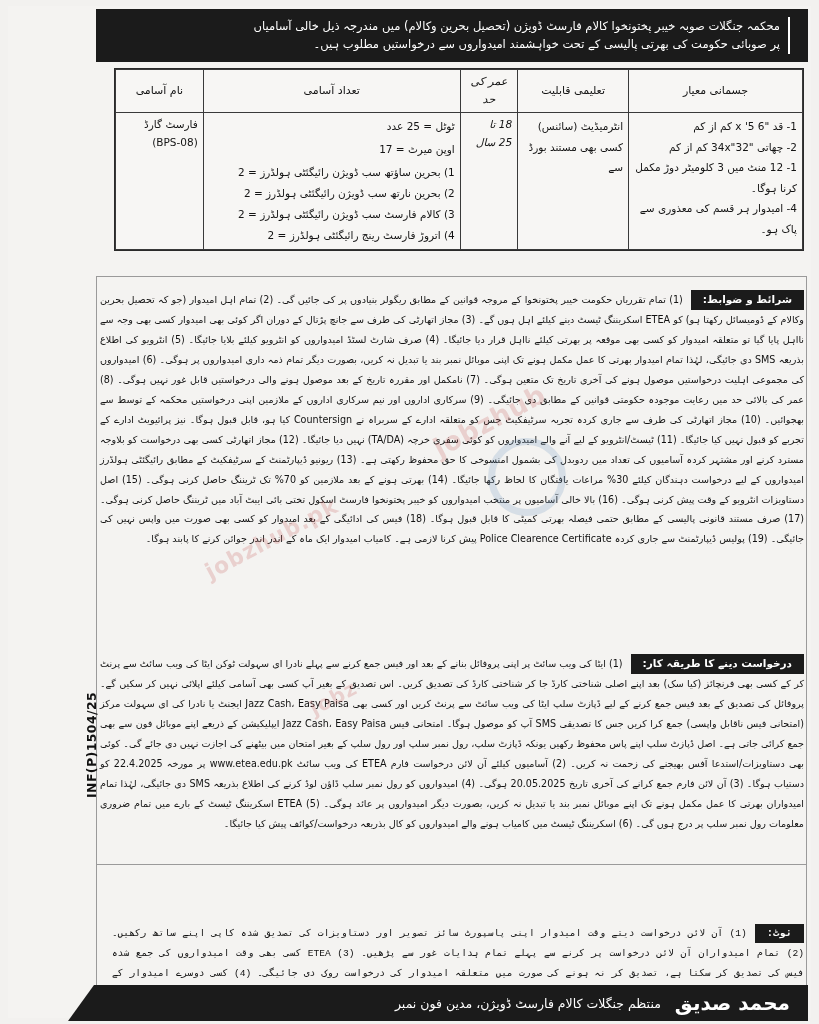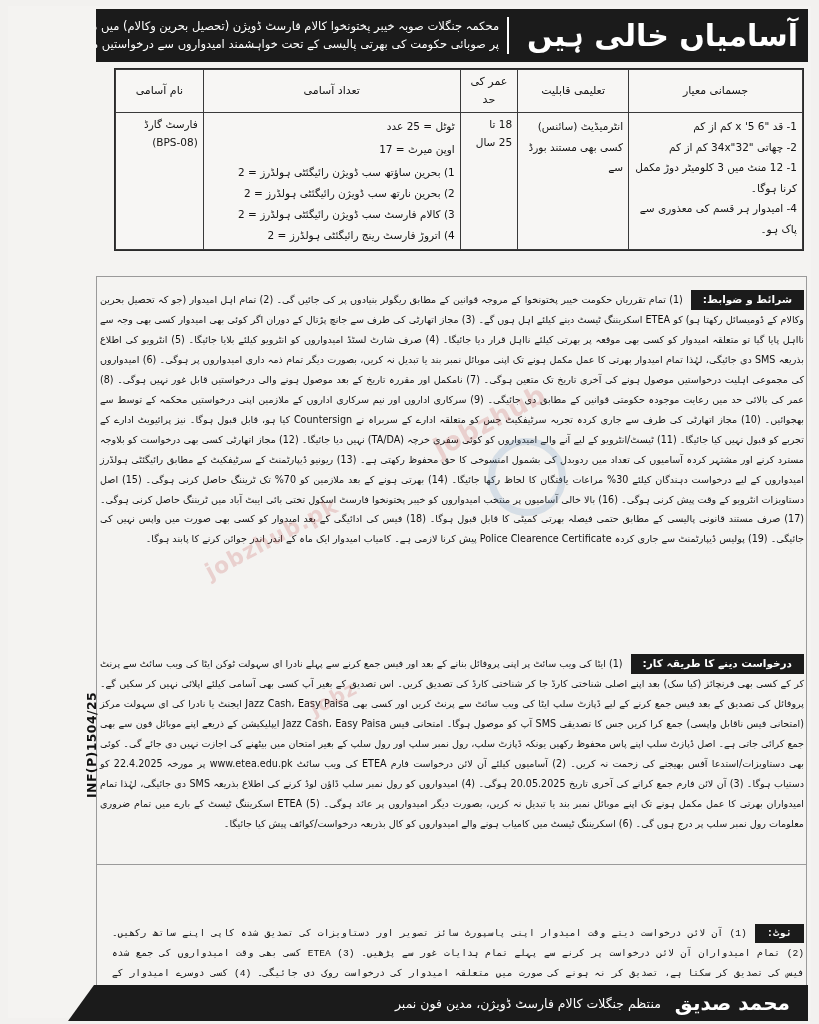--- a/index.html
+++ b/index.html
@@ -73,21 +73,21 @@
   }
   table.jobs th{
     font-weight:normal;
     font-size:11px;
     text-align:center;
     vertical-align:middle;
     height:30px;
   }
   .col-name{width:86px; text-align:center;}
   .col-count{width:252px;}
-  .col-age{width:52px; text-align:center;}
+  .col-age{width:52px; text-align:center;font-style:italic;}
   .col-edu{width:112px;}
   .col-phys{width:188px;}
   td.c-name{text-align:center; line-height:2.0;}
   td.c-age{text-align:center; line-height:2.0;}
   .cnt-head{line-height:2.0; margin-bottom:2px;}
   .cnt-list{margin:0; padding:0; list-style:none;}
   .cnt-list li{line-height:2.0; white-space:nowrap;}
   .phys-list{margin:0; padding:0; list-style:none;}
   .phys-list li{line-height:1.95;}
   .edu-line{line-height:1.95;}
@@ -177,21 +177,20 @@
     pointer-events:none;
   }
 </style>
 </head>
 <body>
 
 <div class="page">
   <div class="paper">
 
     <div class="masthead">
-      <div class="masthead-title">آسامیاں خالی ہیں</div>
       <div class="masthead-rule"></div>
       <div class="masthead-sub">
         <div>محکمہ جنگلات صوبہ خیبر پختونخوا کالام فارسٹ ڈویژن (تحصیل بحرین وکالام) میں مندرجہ ذیل خالی آسامیاں</div>
         <div>پر صوبائی حکومت کی بھرتی پالیسی کے تحت خواہشمند امیدواروں سے درخواستیں مطلوب ہیں۔</div>
       </div>
     </div>
 
     <div class="tablewrap">
       <table class="jobs">
         <thead>

